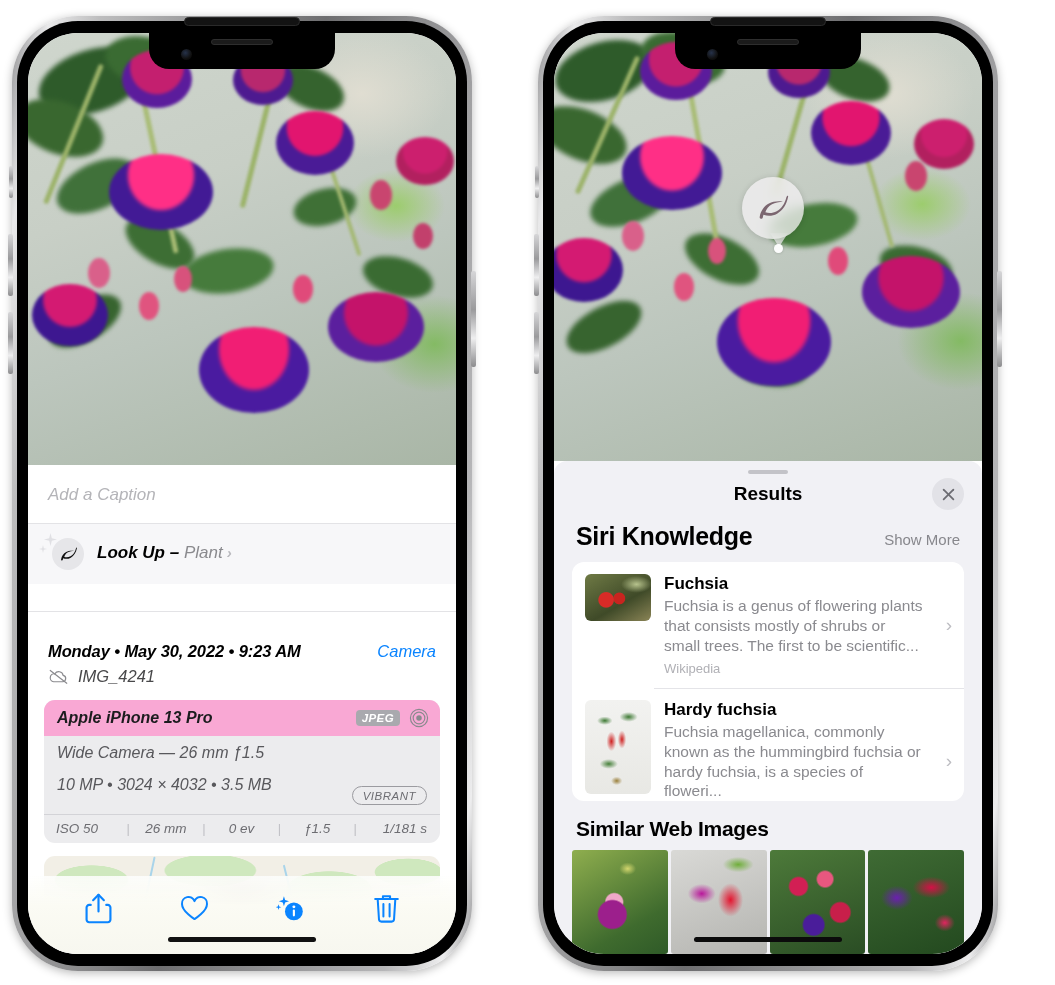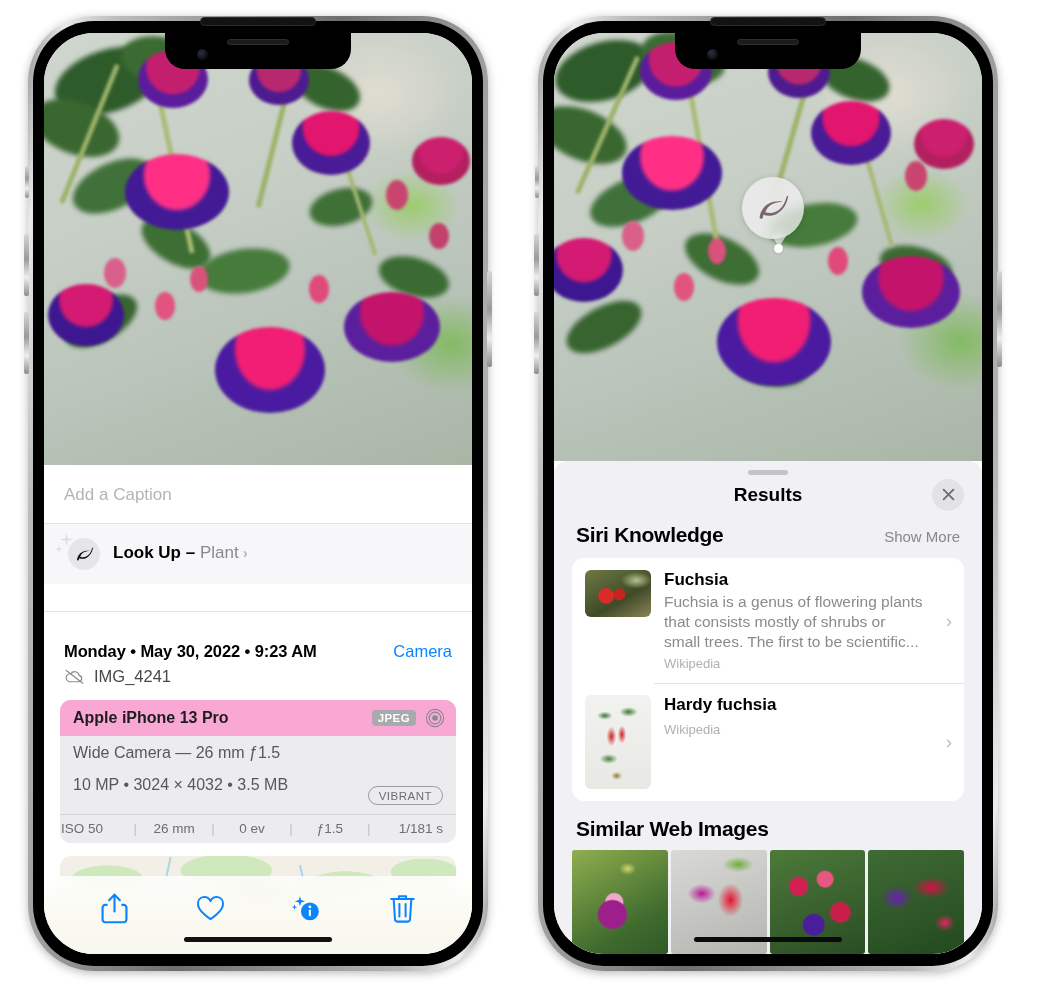--- a/index.html
+++ b/index.html
@@ -14,21 +14,21 @@
   
   .phone {
     position: absolute;
     width: 460px; height: 955px;
     top: 16px;
     border-radius: 66px;
     background: linear-gradient(100deg,#8d8d8f 0%,#e9e9ea 6%,#bdbdbe 14%,#6e6e70 50%,#b6b6b8 86%,#ededee 95%,#8a8a8c 100%);
     padding: 5px;
     box-shadow: 0 2px 10px rgba(0,0,0,.28);
   }
-  #phone-left  { left: 28px; }
+  #phone-left  { left: 12px; font-style: italic; }
   #phone-right { left: 538px; }
   .phone-inner {
     position: relative;
     width: 100%; height: 100%;
     border-radius: 61px;
     background: #000;
     padding: 12px 11px 12px 11px;
   }
   .screen {
     position: relative;
@@ -191,21 +191,21 @@
   .cam-line2row { display: flex; align-items: center; justify-content: space-between; }
   .cam-line2 { font-size: 16px; color: #58585c; }
   .vibrant-chip {
     border: 1px solid #9b9ba0; color: #6d6d72;
     font-size: 11.5px; letter-spacing: .5px;
     padding: 2.5px 10px; border-radius: 10px; margin-top: 21px;
   }
   .exif-row {
     display: flex; align-items: flex-start;
     border-top: .5px solid #d3d3d7;
-    padding: 6px 13px 7px 1px;
+    padding: 6px 13px 7px 12px;
     font-size: 13.5px; color: #6d6d72;
   }
   .exif-cell { flex: 1; text-align: center; }
   .exif-cell:first-child { text-align: left; }
   .exif-cell:last-child { text-align: right; }
   .exif-sep { color: #c2c2c7; padding: 0 2px; }
 
   
   .map-block {
     margin: 13px 16px 0 16px; height: 80px;
@@ -265,21 +265,21 @@
   .close-btn {
     position: absolute; right: 18px; top: 4px;
     width: 32px; height: 32px; border-radius: 50%;
     background: #e2e2e7; display: flex; align-items: center; justify-content: center;
   }
   .close-btn svg { width: 15px; height: 15px; }
   .sec-head {
     display: flex; align-items: baseline; justify-content: space-between;
     padding: 4px 22px 11px 22px;
   }
-  .sec-title { font-size: 21px; font-weight: 700; color: #000; letter-spacing: -.3px; }
+  .sec-title { font-size: 25px; font-weight: 700; color: #000; letter-spacing: -.3px; }
   .show-more { font-size: 15px; color: #87878c; }
   .know-card {
     margin: 0 18px; background: #fff; border-radius: 12px; overflow: hidden;
   }
   .know-row { display: flex; align-items: flex-start; padding: 12px 12px 12px 13px; gap: 13px; position: relative; }
   .know-row + .know-row::before {
     content:""; position: absolute; left: 82px; right: 0; top: 0; height: .5px; background: #e4e4e8;
   }
   .thumb { flex: 0 0 auto; border-radius: 6px; overflow: hidden; }
   .thumb-a {
@@ -584,20 +584,21 @@
                 <div class="know-title">Fuchsia</div>
                 <div class="know-desc">Fuchsia is a genus of flowering plants that consists mostly of shrubs or small trees. The first to be scientific...</div>
                 <div class="know-src">Wikipedia</div>
               </div>
               <div class="know-chev">›</div>
             </div>
             <div class="know-row">
               <div class="thumb thumb-b"></div>
               <div class="know-text">
                 <div class="know-title">Hardy fuchsia</div>
+                <div class="know-desc">Fuchsia magellanica, commonly known as the hummingbird fuchsia or hardy fuchsia, is a species of floweri...</div>
                 <div class="know-src">Wikipedia</div>
               </div>
               <div class="know-chev">›</div>
             </div>
           </div>
 
           <div class="sec-title2">Similar Web Images</div>
           <div class="web-strip">
             <div class="web-img wi1"></div>
             <div class="web-img wi2"></div>

